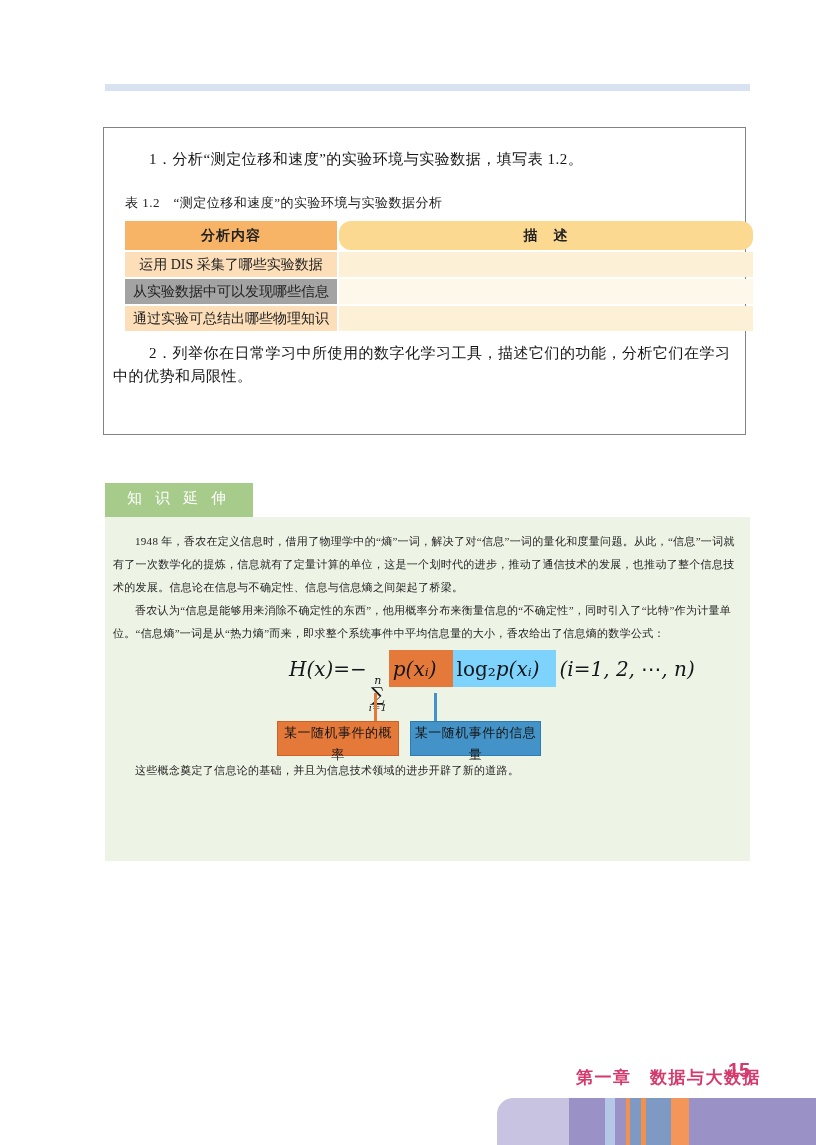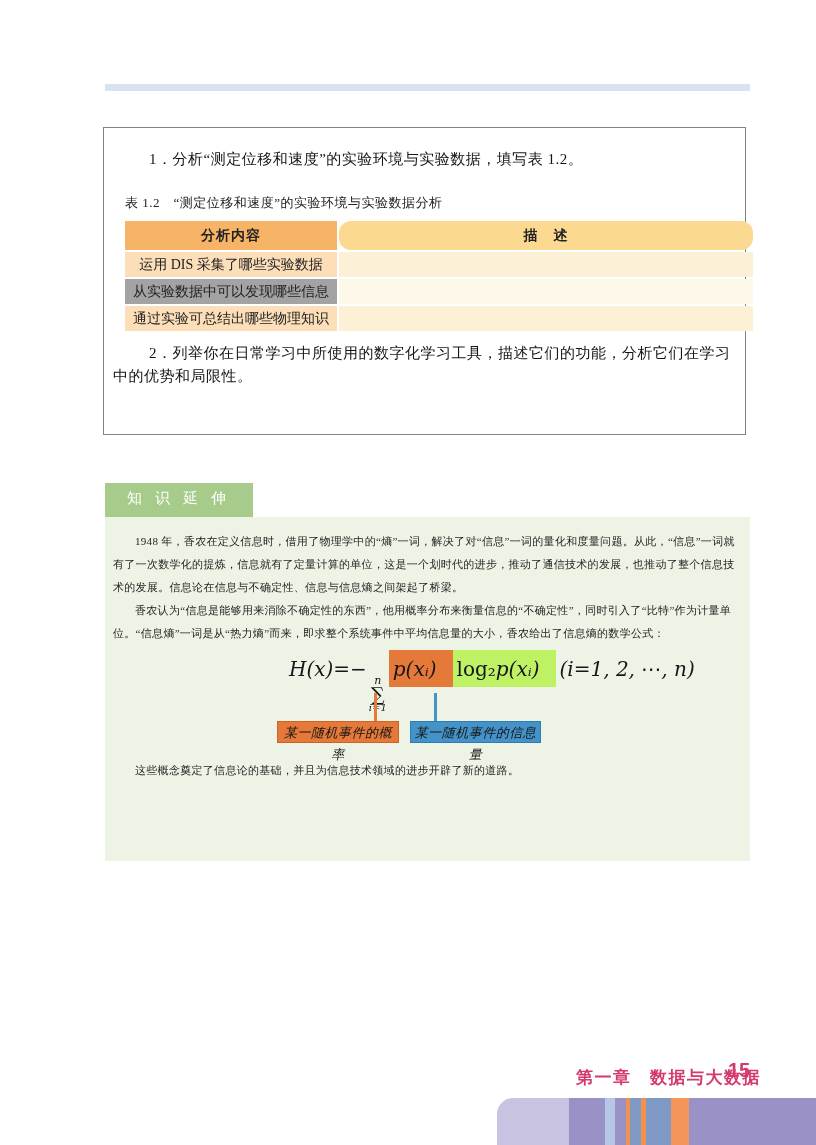--- a/index.html
+++ b/index.html
@@ -73,27 +73,27 @@
     font-family:"DejaVu Serif","DejaVu Sans",serif;white-space:nowrap;
   }
   .it{font-style:italic;}
   .sum{display:inline-flex;flex-direction:column;align-items:center;
     vertical-align:-8px;line-height:1;margin:0 2px;}
   .sum-top{font-size:11px;font-style:italic;}
   .sum-sym{font-size:19px;line-height:0.9;}
   .sum-bot{font-size:10px;font-style:italic;}
   .hl{display:inline-block;padding:7px 16px 6px 4px;margin:-7px 0;}
   .hl-orange{background:#e5793a;}
-  .hl-blue{background:#bef264;}
+  .hl-blue{background:#7dd3fc;}
   .connector{position:absolute;width:3px;height:29px;top:48px;}
   .conn-orange{left:261px;background:#e5793a;}
   .conn-blue{left:321px;background:#4493c8;}
   .tag-box{
-    position:absolute;top:76px;height:22px;line-height:22px;font-size:13px;
-    text-align:center;color:#161616;box-sizing:border-box;letter-spacing:0.5px;font-style:italic;
+    position:absolute;top:76px;height:35px;line-height:22px;font-size:13px;
+    text-align:center;color:#161616;box-sizing:border-box;letter-spacing:0.5px;
   }
   .tag-orange{left:164px;width:122px;background:#e5793a;border:1px solid #cf6227;}
   .tag-blue{left:297px;width:131px;background:#4493c8;border:1px solid #2e7cb2;}
 
   
   .footer-chapter{
     position:absolute;left:576px;top:1066px;font-size:17px;font-weight:bold;
     color:#d43a6c;letter-spacing:1.5px;font-family:"Liberation Sans",sans-serif;
   }
   .footer-num{

